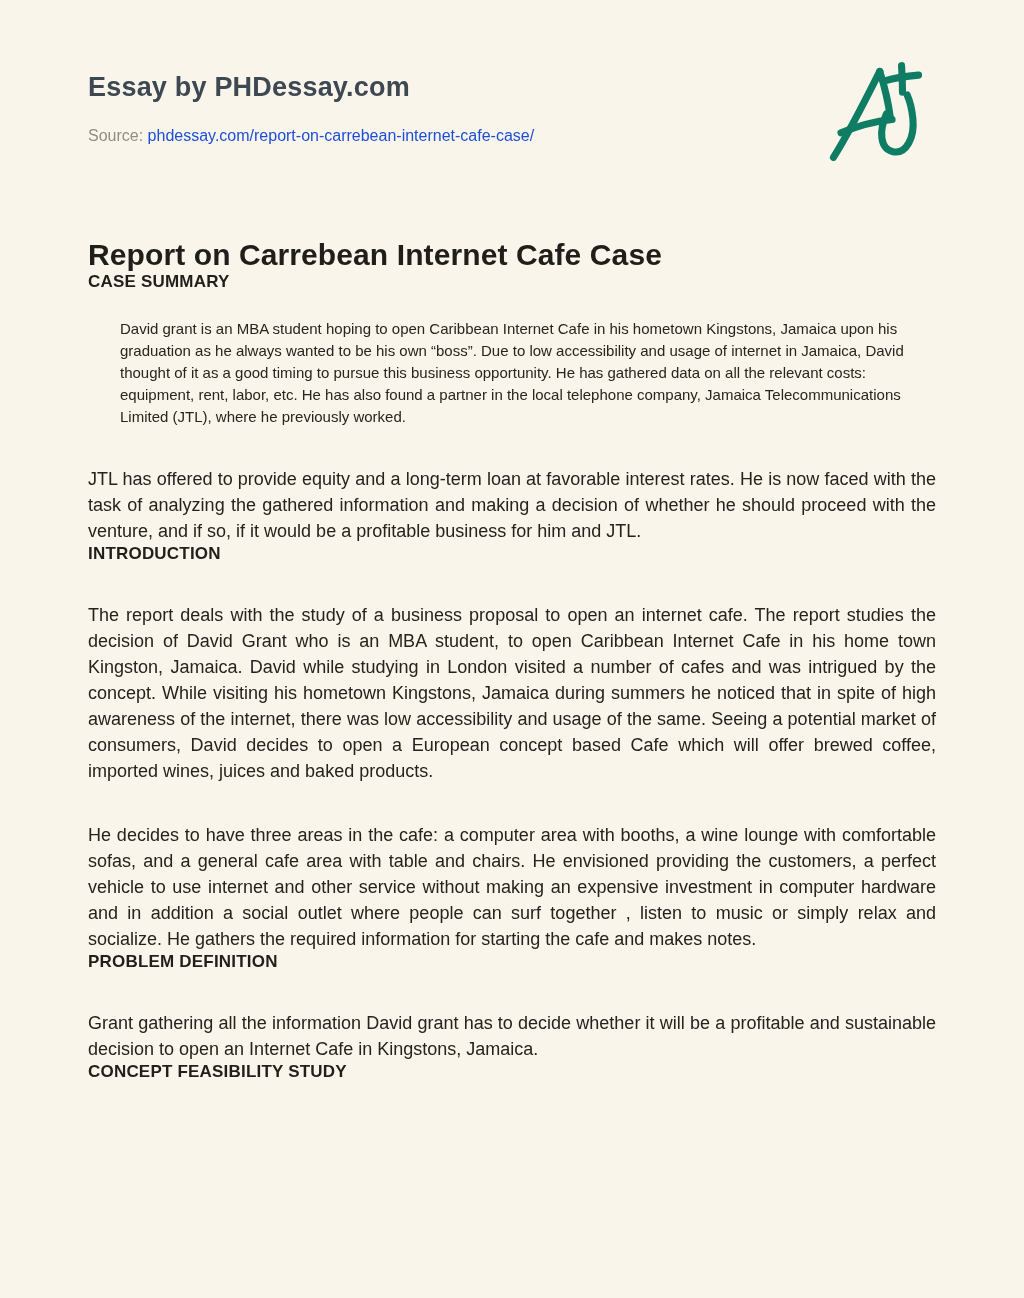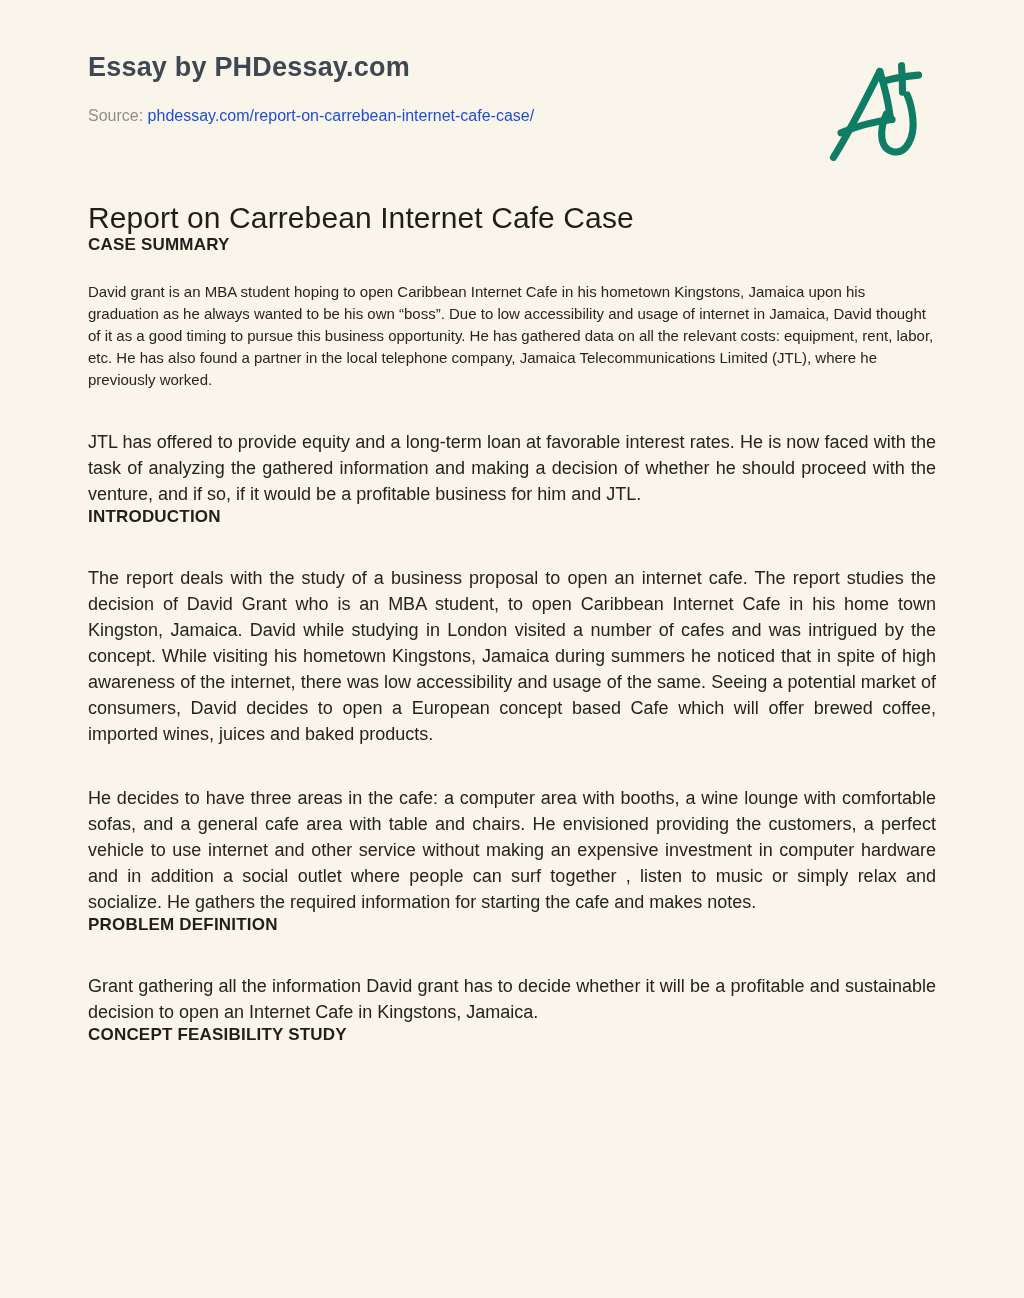--- a/index.html
+++ b/index.html
@@ -10,21 +10,21 @@
     height: 1298px;
     background: #faf5ea;
     font-family: "Liberation Sans", "DejaVu Sans", sans-serif;
     color: #22211d;
     padding: 52px 88px 0 88px;
     overflow: hidden;
   }
   .header-row {
     display: flex;
     justify-content: space-between;
-    align-items: flex-start;
+    align-items: center;
   }
   .site-title {
     font-size: 27px;
     font-weight: 700;
     color: #3d4852;
     letter-spacing: 0.2px;
   }
   .source-line {
     margin-top: 24px;
     font-size: 16px;
@@ -36,23 +36,23 @@
     cursor: pointer;
   }
   .logo {
     width: 100px;
     height: 104px;
     margin-top: 8px;
     margin-right: 10px;
     flex: 0 0 auto;
   }
   .doc-title {
-    margin-top: 37px;
+    margin-top: 74px;
     font-size: 30px;
-    font-weight: 400;
+    font-weight: 700;
     color: #1f1e1a;
     letter-spacing: 0.1px;
   }
   .block-subheading {
     margin-top: 48px;
     font-size: 18px;
     font-weight: 700;
     color: #201f1b;
   }
   .block-heading {
@@ -67,20 +67,21 @@
     line-height: 26px;
     text-align: justify;
     color: #24231e;
   }
   .block-para-small {
     margin-top: 26px;
     font-size: 15px;
     line-height: 22px;
     text-align: left;
     color: #26251f;
+    margin-left: 32px;
   }
   .block-para.stretch-last {
     text-align-last: justify;
   }
 </style>
 </head>
 <body>
 
 <div class="page">
 

